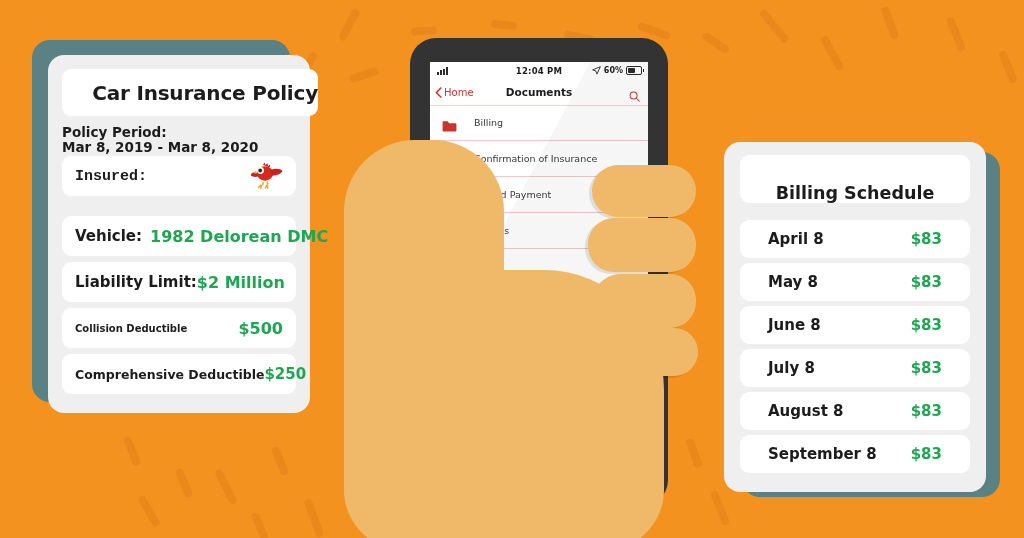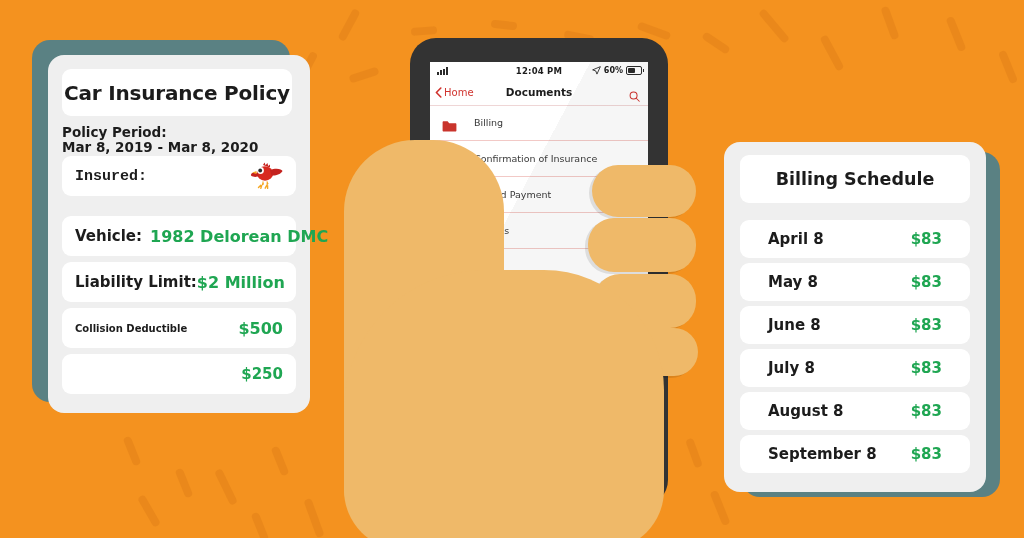--- a/index.html
+++ b/index.html
@@ -21,22 +21,22 @@
   
   #policy-backing{left:32px;top:40px;width:258px;height:362px;}
   #policy-card{left:48px;top:55px;width:262px;height:358px;}
 
   .row{
     position:absolute;background:#FFFFFF;border-radius:9px;
     display:flex;align-items:center;
     box-sizing:border-box;
   }
   .policy-title{
-    left:14px;top:14px;width:230px;height:47px;
-    justify-content:center;
+    left:14px;top:14px;width:256px;height:47px;
+    justify-content:flex-end;
   }
   .policy-title span{
     font-family:"DejaVu Sans", sans-serif;
     font-size:20px;font-weight:700;color:#1C1C1C;letter-spacing:-.2px;
   }
   .policy-period{
     position:absolute;left:14px;top:70px;width:238px;
     font-size:13.5px;font-weight:700;color:#1C1C1C;line-height:15px;
   }
   .pbl{display:block;}
@@ -107,21 +107,21 @@
   
   #hand{position:absolute;left:330px;top:150px;width:400px;height:400px;}
   .finger{position:absolute;background:#EFB969;border-radius:26px;
           box-shadow:-3px 2px 0 0 rgba(0,0,0,.10);}
   #thumb{position:absolute;background:#EFB969;border-radius:90px 90px 50px 50px;}
 
   
   #billing-backing{left:742px;top:152px;width:258px;height:345px;}
   #billing-card{left:724px;top:142px;width:262px;height:350px;}
   .brow{left:16px;width:230px;height:38px;padding:0 28px;}
-  .btitle{left:16px;top:13px;width:230px;height:48px;justify-content:center;}
+  .btitle{left:16px;top:13px;width:230px;height:48px;justify-content:center;align-items:flex-end;}
   .btitle span{font-size:17.5px;font-weight:700;color:#1C1C1C;}
   .blabel{font-size:15px;font-weight:700;color:#1C1C1C;}
   .bvalue{font-size:15px;font-weight:700;color:#1FA652;margin-left:auto;}
 </style>
 </head>
 <body>
 
 <div id="stage">
 
   <div class="dash" style="left:345px;top:8px;width:8px;height:34px;transform:rotate(28deg);"></div>
@@ -188,20 +188,21 @@
       <span class="plabel">Liability Limit:</span>
       <span class="pvalue">$2 Million</span>
     </div>
 
     <div class="row prow" style="top:253px;">
       <span class="plabel sm" style="font-size:10px;">Collision Deductible</span>
       <span class="pvalue">$500</span>
     </div>
 
     <div class="row prow" style="top:299px;">
+      <span class="plabel sm">Comprehensive Deductible</span>
       <span class="pvalue sm">$250</span>
     </div>
 
   </div>
 
   <div id="phone">
     <div id="phone-screen">
 
       <div id="statusbar">
         <span class="sb-sig">

